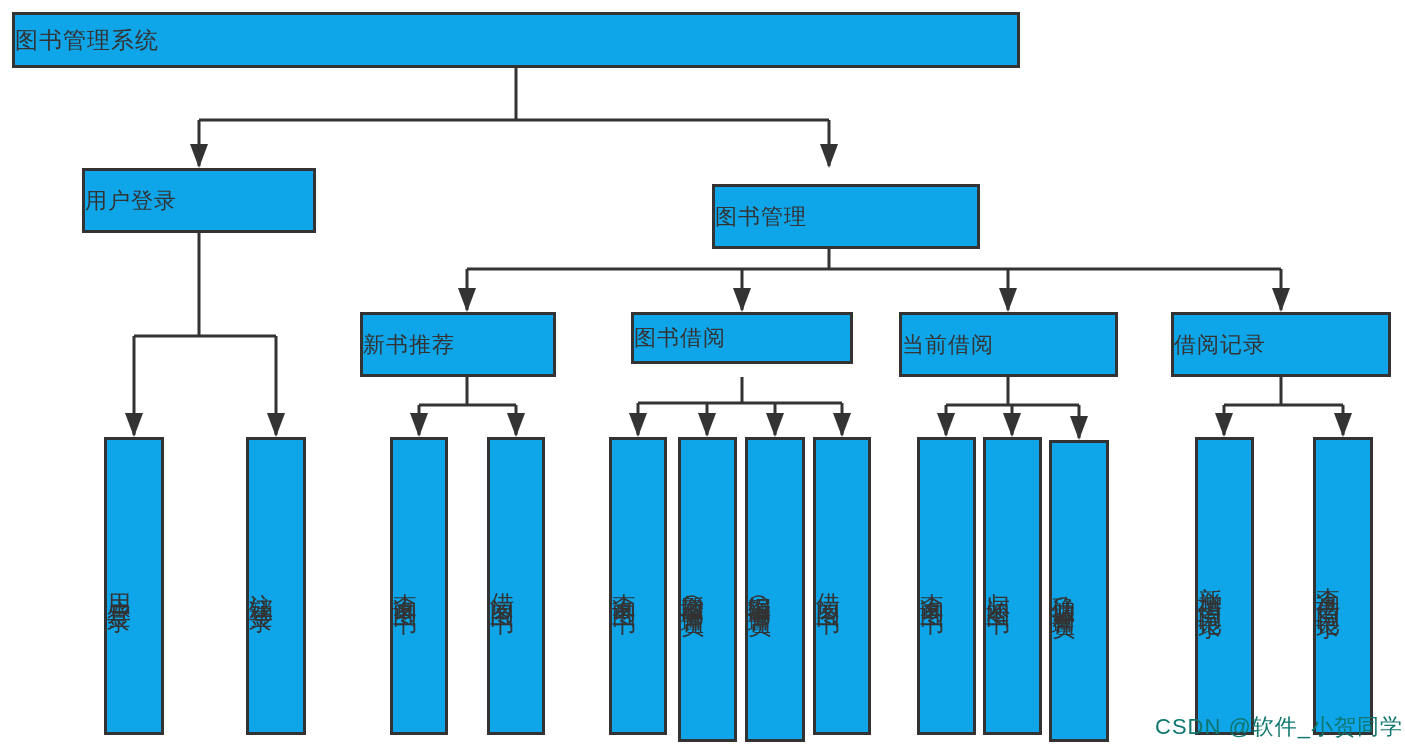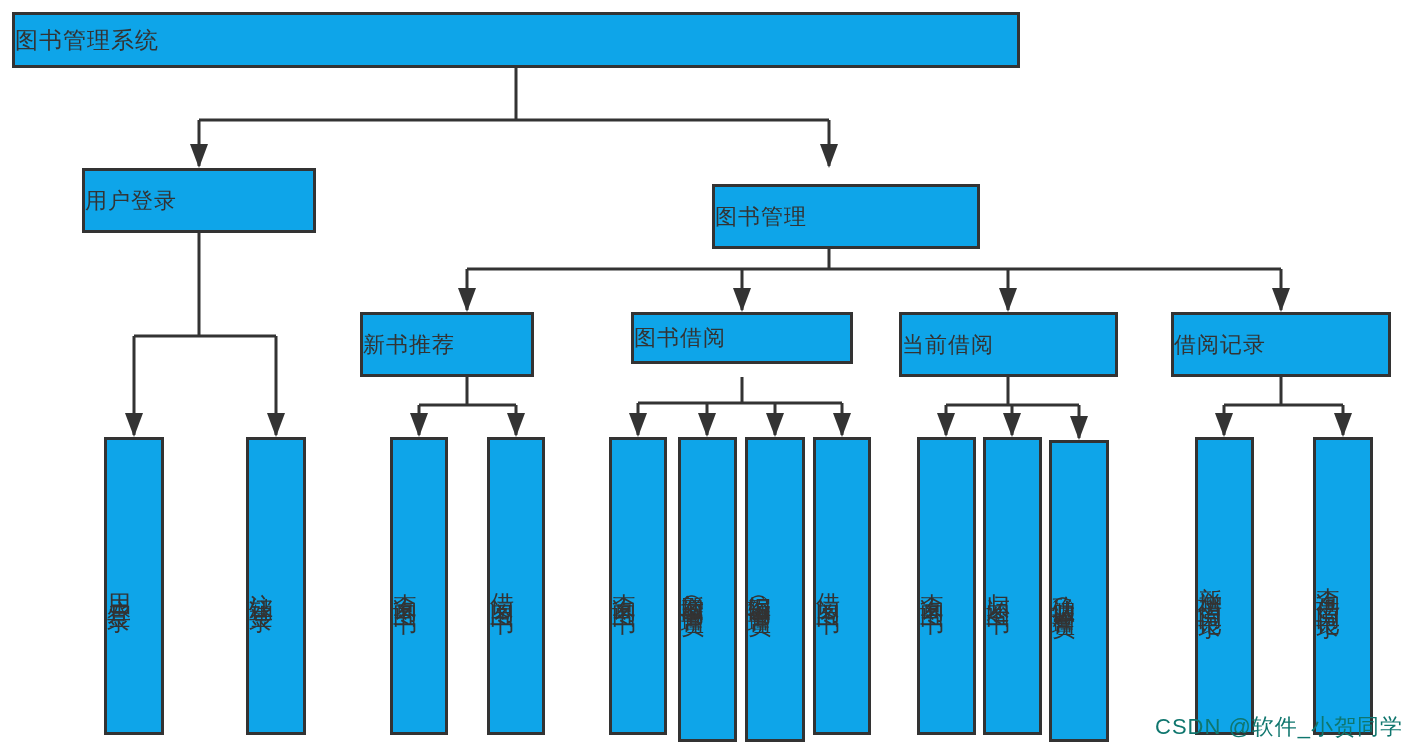--- a/index.html
+++ b/index.html
@@ -95,21 +95,21 @@
     <span class="label">图书管理系统</span>
   </div>
 
   <div class="node node-h" style="left:82px;top:168px;width:234px;height:65px;">
     <span class="label">用户登录</span>
   </div>
   <div class="node node-h" style="left:712px;top:168px;width:268px;height:65px;margin-top:16px;">
     <span class="label">图书管理</span>
   </div>
 
-  <div class="node node-h" style="left:360px;top:312px;width:174px;height:65px;">
+  <div class="node node-h" style="left:360px;top:312px;width:196px;height:65px;">
     <span class="label">新书推荐</span>
   </div>
   <div class="node node-h" style="left:631px;top:312px;width:222px;height:52px;">
     <span class="label">图书借阅</span>
   </div>
   <div class="node node-h" style="left:899px;top:312px;width:219px;height:65px;">
     <span class="label">当前借阅</span>
   </div>
   <div class="node node-h" style="left:1171px;top:312px;width:220px;height:65px;">
     <span class="label">借阅记录</span>

